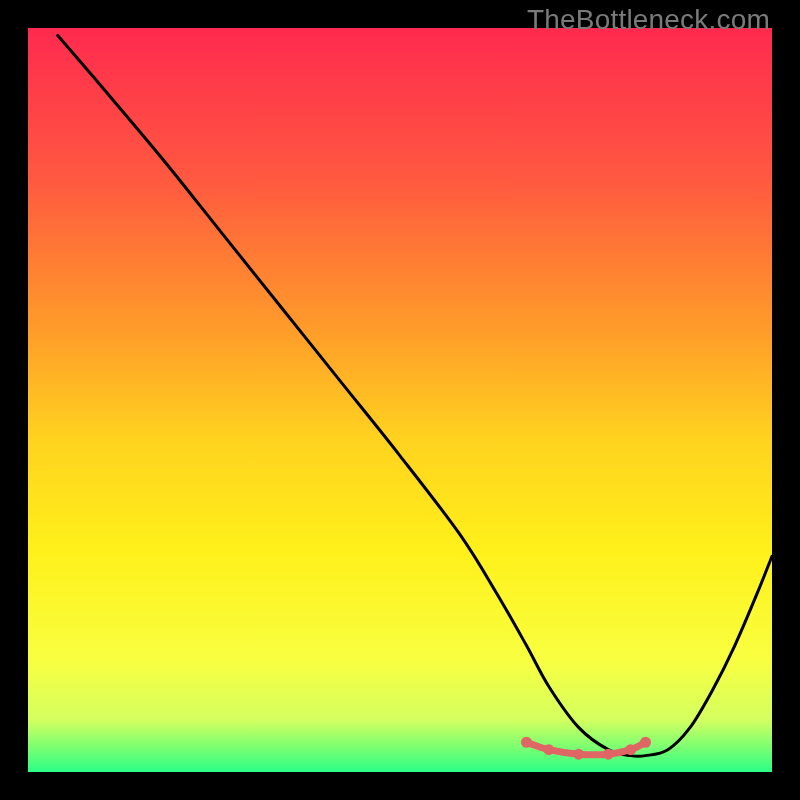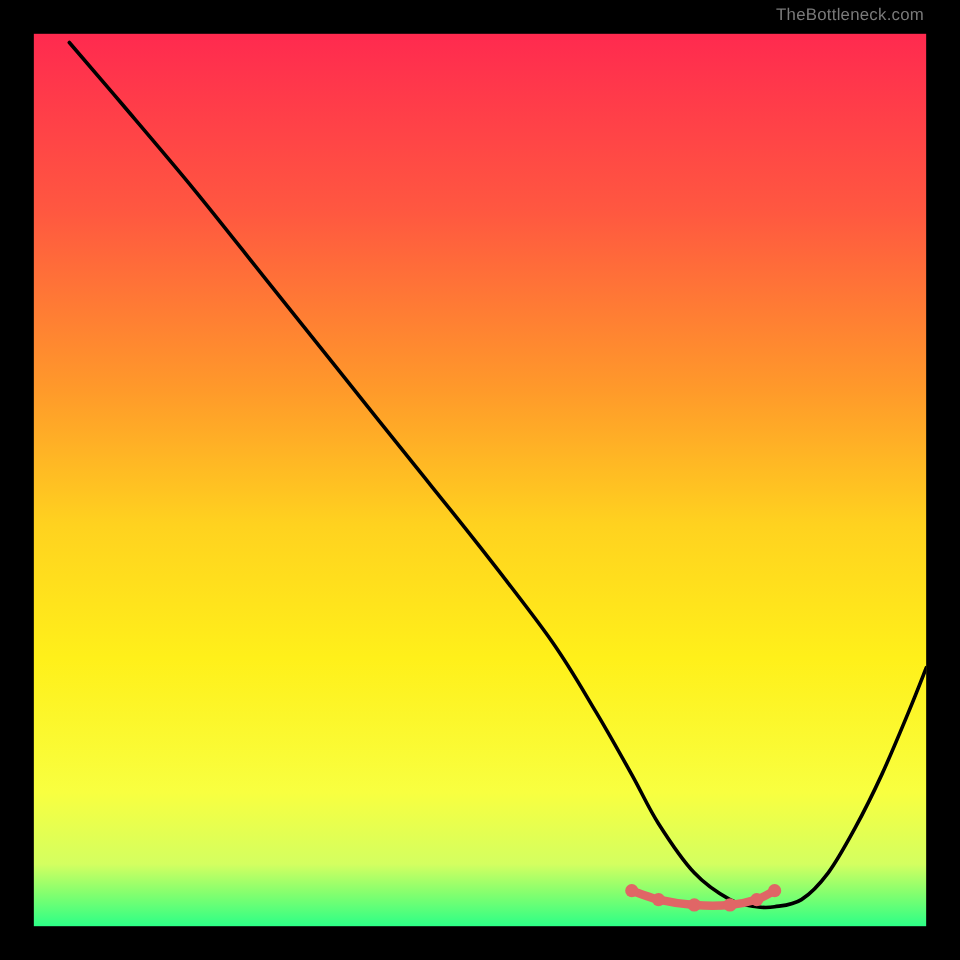--- a/index.html
+++ b/index.html
@@ -24,21 +24,21 @@
     left: 0;
     top: 0;
     width: 744px;
     height: 744px;
   }
   .watermark {
     position: absolute;
     top: 4px;
     right: 30px;
     color: #7a7a7a;
-    font-size: 14px;
+    font-size: 28px;
     font-weight: 500;
     letter-spacing: 0.2px;
     pointer-events: none;
   }
 </style>
 </head>
 <body>
 
 <div class="frame">
   <svg class="plot" viewBox="0 0 744 744" preserveAspectRatio="none">

